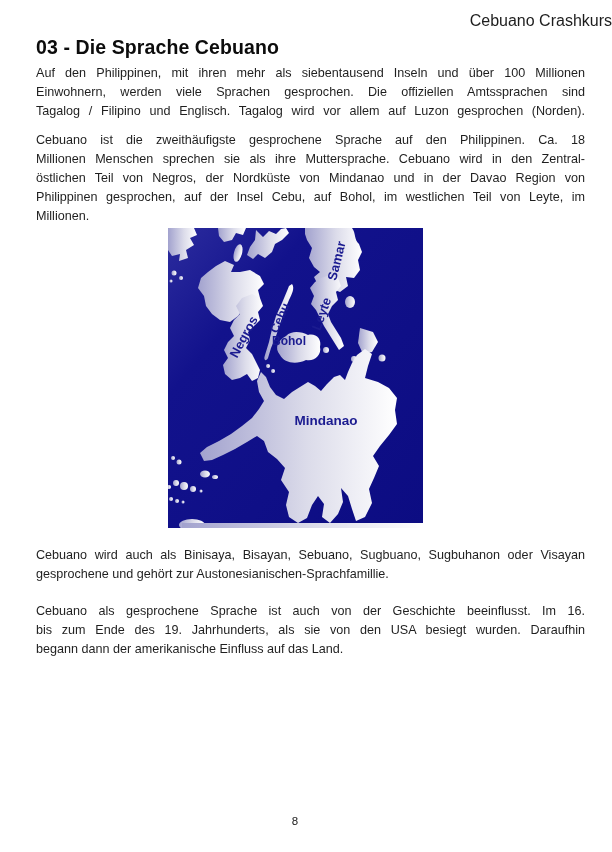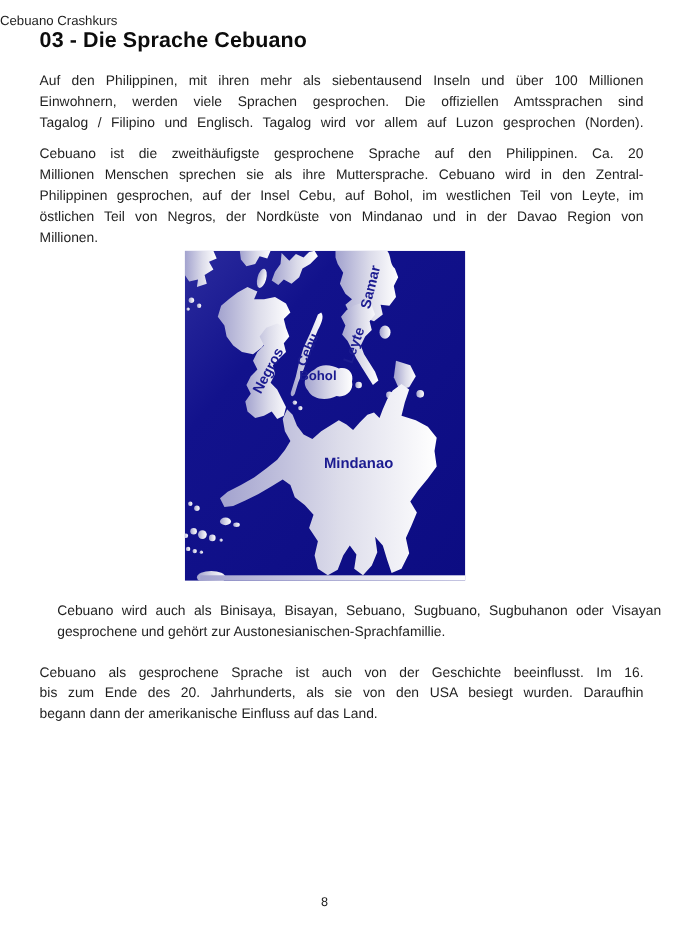--- a/index.html
+++ b/index.html
@@ -7,38 +7,38 @@
     --isl-shade:#a2a2ce; --isl-mid:#dcdcea; --isl-light:#ffffff;
     --label:#1b1b90; --ink:#1f1f1f; --title-ink:#0c0c0c;
   }
   html,body{margin:0;padding:0;background:#e8e8e8;}
   .page{
     position:relative;width:612px;height:852px;background:#ffffff;
     font-family:"Liberation Sans",sans-serif;color:var(--ink);
     margin:0 auto;overflow:hidden;
   }
   .header{
-    position:absolute;top:12px;left:0;width:612px;text-align:left;
-    font-size:12px;color:#1d1d1d;
+    position:absolute;top:12px;left:0;width:612px;text-align:right;
+    font-size:16px;color:#1d1d1d;
   }
   .title{
-    position:absolute;top:26px;left:36px;margin:0;
+    position:absolute;top:36px;left:36px;margin:0;
     font-size:19.5px;line-height:22px;font-weight:700;color:var(--title-ink);
     letter-spacing:0.1px;
   }
   .para{position:absolute;left:36px;width:549px;font-size:12.6px;}
   .para .line{
     height:19px;line-height:19px;overflow:visible;
     text-align:justify;text-align-last:justify;
   }
   .para .line.last{text-align-last:left;}
   .para[data-justify-all] .line.last{text-align-last:justify;}
   .p-intro{top:64px;}
   .p-spread{top:131px;}
-  .p-names{top:546px;margin-left:16px;}
+  .p-names{top:546px;}
   .p-history{top:602px;}
   .map-wrap{position:absolute;left:168px;top:228px;width:255px;height:300px;}
   .map-wrap svg{display:block;width:255px;height:300px;}
   .island{fill:url(#gi);}
   .map-label{
     fill:var(--label);
     font-family:"Liberation Sans",sans-serif;font-weight:700;
   }
   .pagenum{
     position:absolute;top:815px;left:0;width:590px;text-align:center;
@@ -54,24 +54,24 @@
 
   <h1 class="title">03 - Die Sprache Cebuano</h1>
 
   <div class="para p-intro" data-justify-all="">
       <div class="line">Auf den Philippinen, mit ihren mehr als siebentausend Inseln und über 100 Millionen</div>
       <div class="line">Einwohnern, werden viele Sprachen gesprochen. Die offiziellen Amtssprachen sind</div>
       <div class="line last">Tagalog / Filipino und Englisch. Tagalog wird vor allem auf Luzon gesprochen (Norden).</div>
     </div>
 
   <div class="para p-spread">
-      <div class="line">Cebuano ist die zweithäufigste gesprochene Sprache auf den Philippinen. Ca. 20</div>
+      <div class="line">Cebuano ist die zweithäufigste gesprochene Sprache auf den Philippinen. Ca. 18</div>
       <div class="line">Millionen Menschen sprechen sie als ihre Muttersprache. Cebuano wird in den Zentral-</div>
+      <div class="line">östlichen Teil von Negros, der Nordküste von Mindanao und in der Davao Region von</div>
       <div class="line">Philippinen gesprochen, auf der Insel Cebu, auf Bohol, im westlichen Teil von Leyte, im</div>
-      <div class="line">östlichen Teil von Negros, der Nordküste von Mindanao und in der Davao Region von</div>
       <div class="line last">Millionen.</div>
     </div>
 
   <div class="map-wrap">
     <svg viewBox="0 0 255 300" preserveAspectRatio="none">
       <defs>
         <linearGradient id="gs" x1="0" y1="0" x2="1" y2="1">
           <stop offset="0" style="stop-color:var(--sea-light)"></stop>
           <stop offset="0.28" style="stop-color:var(--sea-mid)"></stop>
           <stop offset="1" style="stop-color:var(--sea-dark)"></stop>
@@ -142,19 +142,19 @@
     </svg>
   </div>
 
   <div class="para p-names">
       <div class="line">Cebuano wird auch als Binisaya, Bisayan, Sebuano, Sugbuano, Sugbuhanon oder Visayan</div>
       <div class="line last">gesprochene und gehört zur Austonesianischen-Sprachfamillie.</div>
     </div>
 
   <div class="para p-history">
       <div class="line">Cebuano als gesprochene Sprache ist auch von der Geschichte beeinflusst. Im 16.</div>
-      <div class="line">bis zum Ende des 20. Jahrhunderts, als sie von den USA besiegt wurden. Daraufhin</div>
+      <div class="line">bis zum Ende des 19. Jahrhunderts, als sie von den USA besiegt wurden. Daraufhin</div>
       <div class="line last">begann dann der amerikanische Einfluss auf das Land.</div>
     </div>
 
   <div class="pagenum">8</div>
 
 </div>
 
 </body></html>

